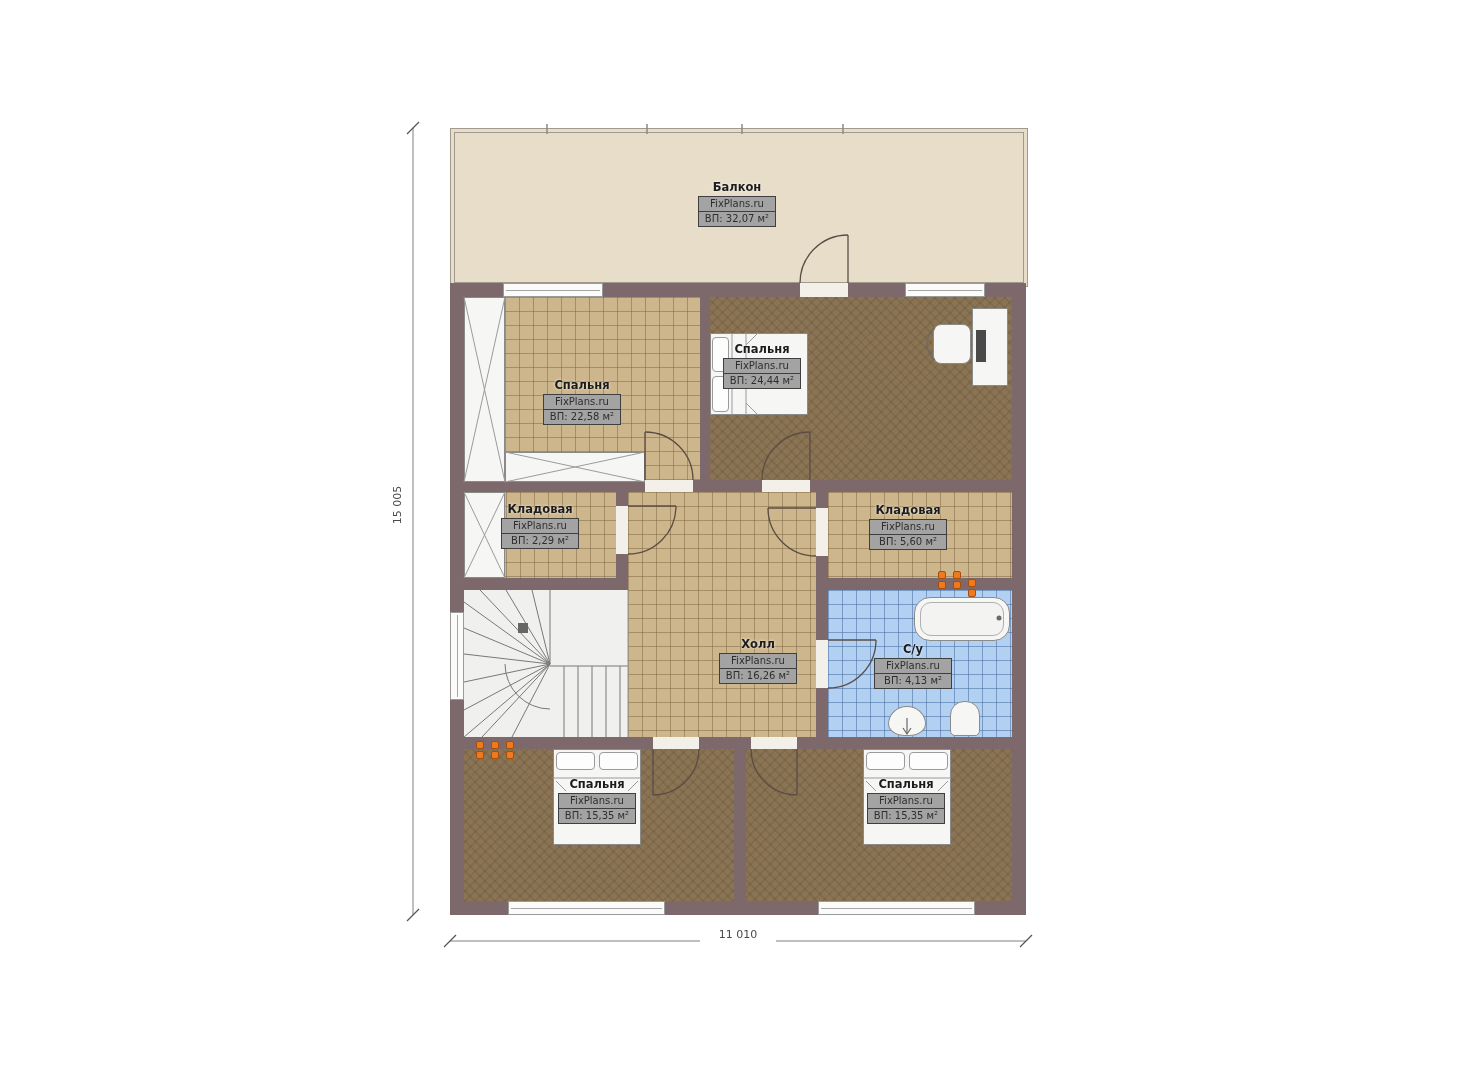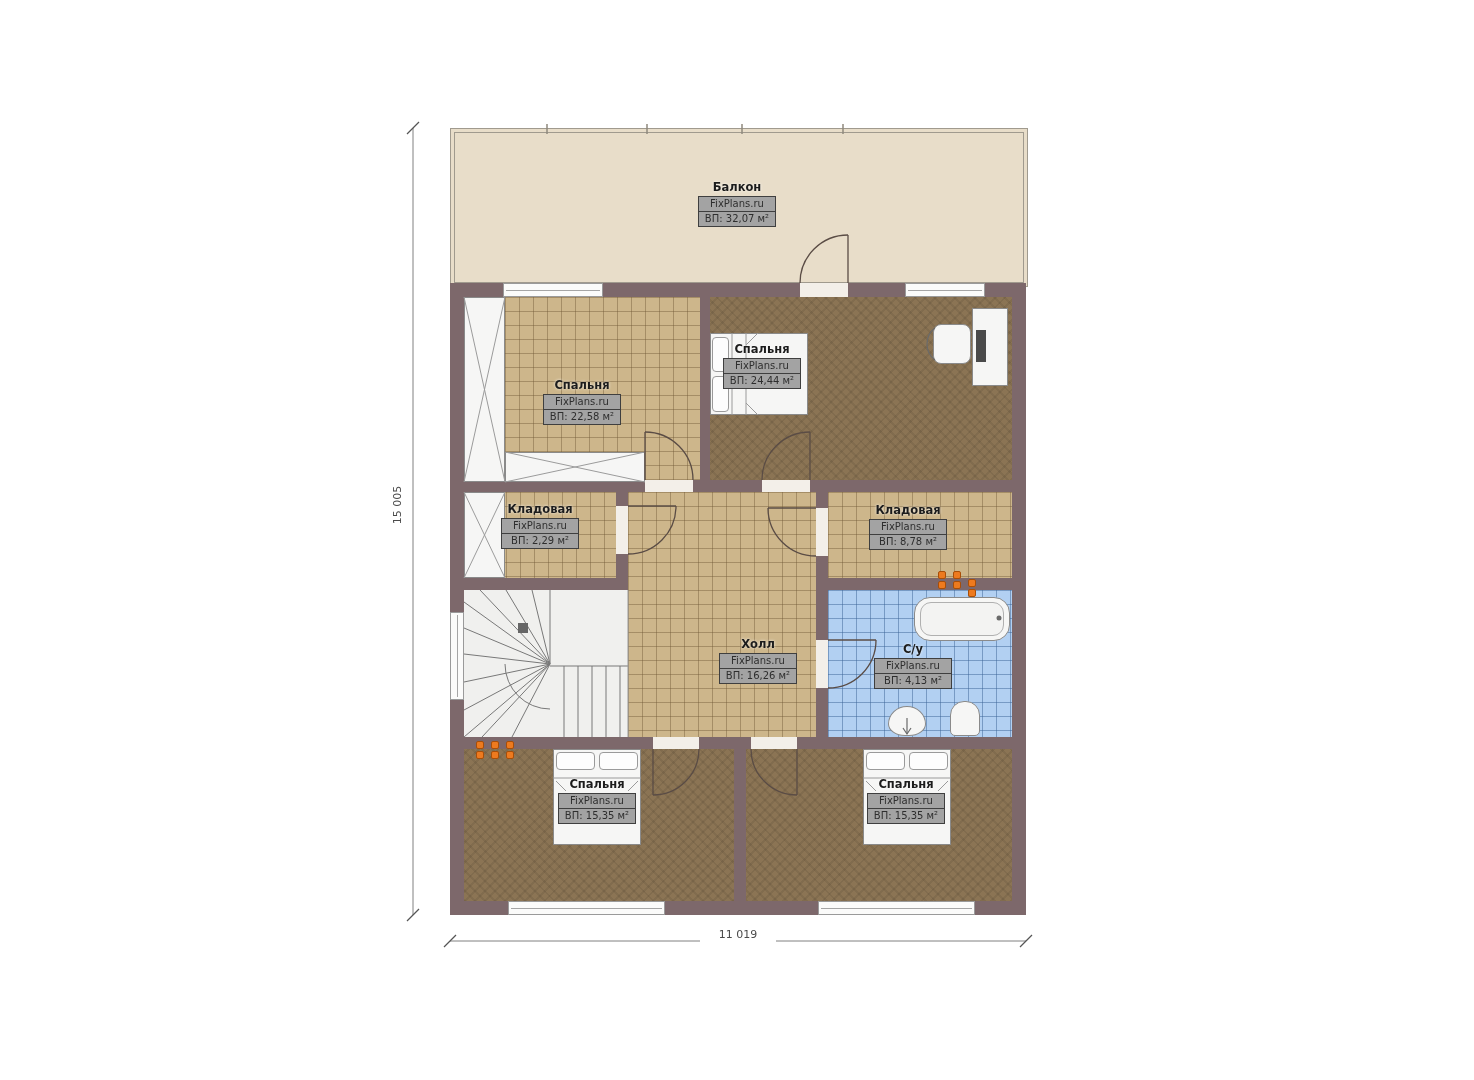--- a/index.html
+++ b/index.html
@@ -253,21 +253,21 @@
     <div class="room-box">
       <div class="room-wm">FixPlans.ru</div>
       <div class="room-area">ВП: 2,29 м²</div>
     </div>
   </div>
 
   <div class="room-label" style="left:848px;top:503px;">
     <div class="room-name">Кладовая</div>
     <div class="room-box">
       <div class="room-wm">FixPlans.ru</div>
-      <div class="room-area">ВП: 8,78 м²</div>
+      <div class="room-area">ВП: 5,60 м²</div>
     </div>
   </div>
 
   <div class="room-label" style="left:698px;top:637px;">
     <div class="room-name">Холл</div>
     <div class="room-box">
       <div class="room-wm">FixPlans.ru</div>
       <div class="room-area">ВП: 16,26 м²</div>
     </div>
   </div>
@@ -290,15 +290,15 @@
 
   <div class="room-label" style="left:846px;top:777px;">
     <div class="room-name">Спальня</div>
     <div class="room-box">
       <div class="room-wm">FixPlans.ru</div>
       <div class="room-area">ВП: 15,35 м²</div>
     </div>
   </div>
 
   <div class="dim-label dim-v" style="left:368px;top:498px;width:60px;height:14px;">15 005</div>
-  <div class="dim-label" style="left:700px;top:928px;width:76px;height:14px;">11 019</div>
+  <div class="dim-label" style="left:700px;top:928px;width:76px;height:14px;">11 010</div>
 
 </div>
 
 </body></html>

